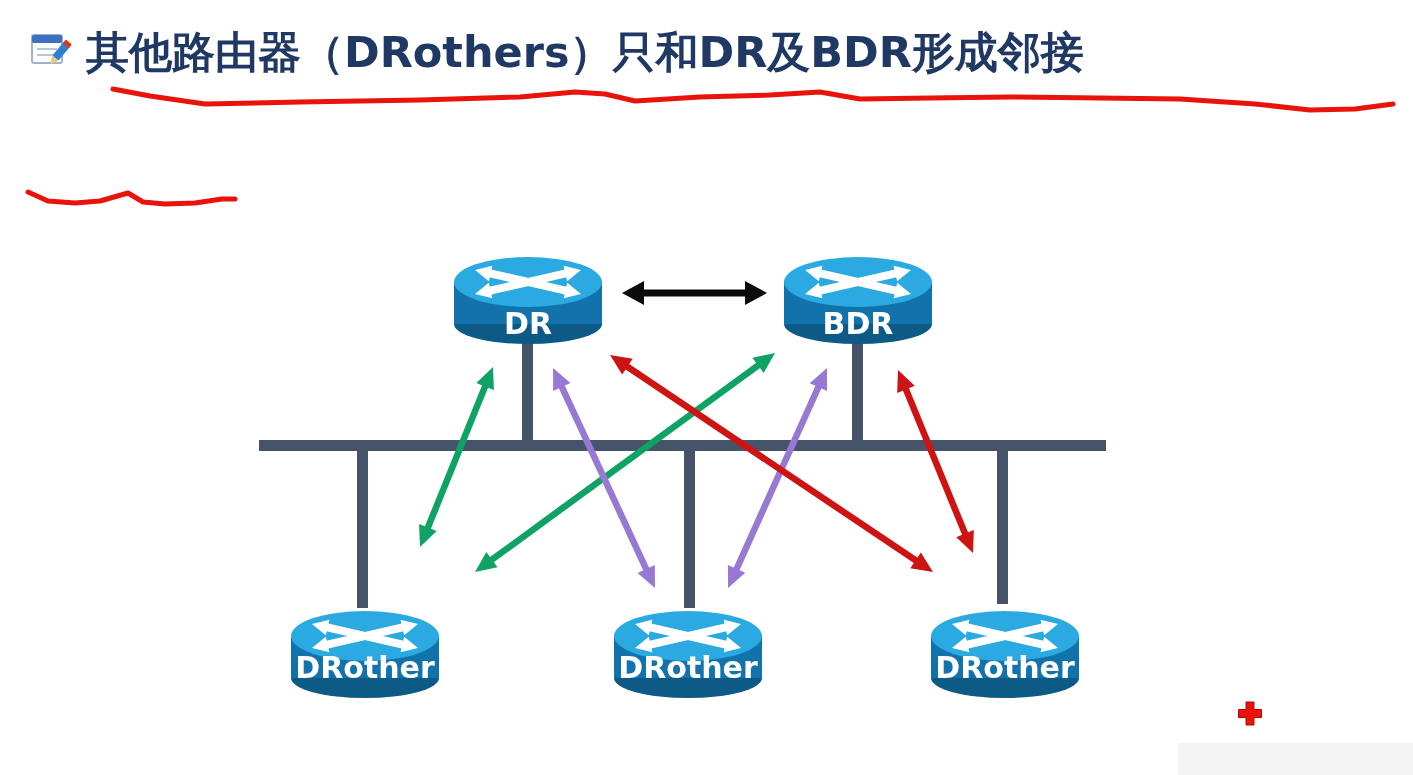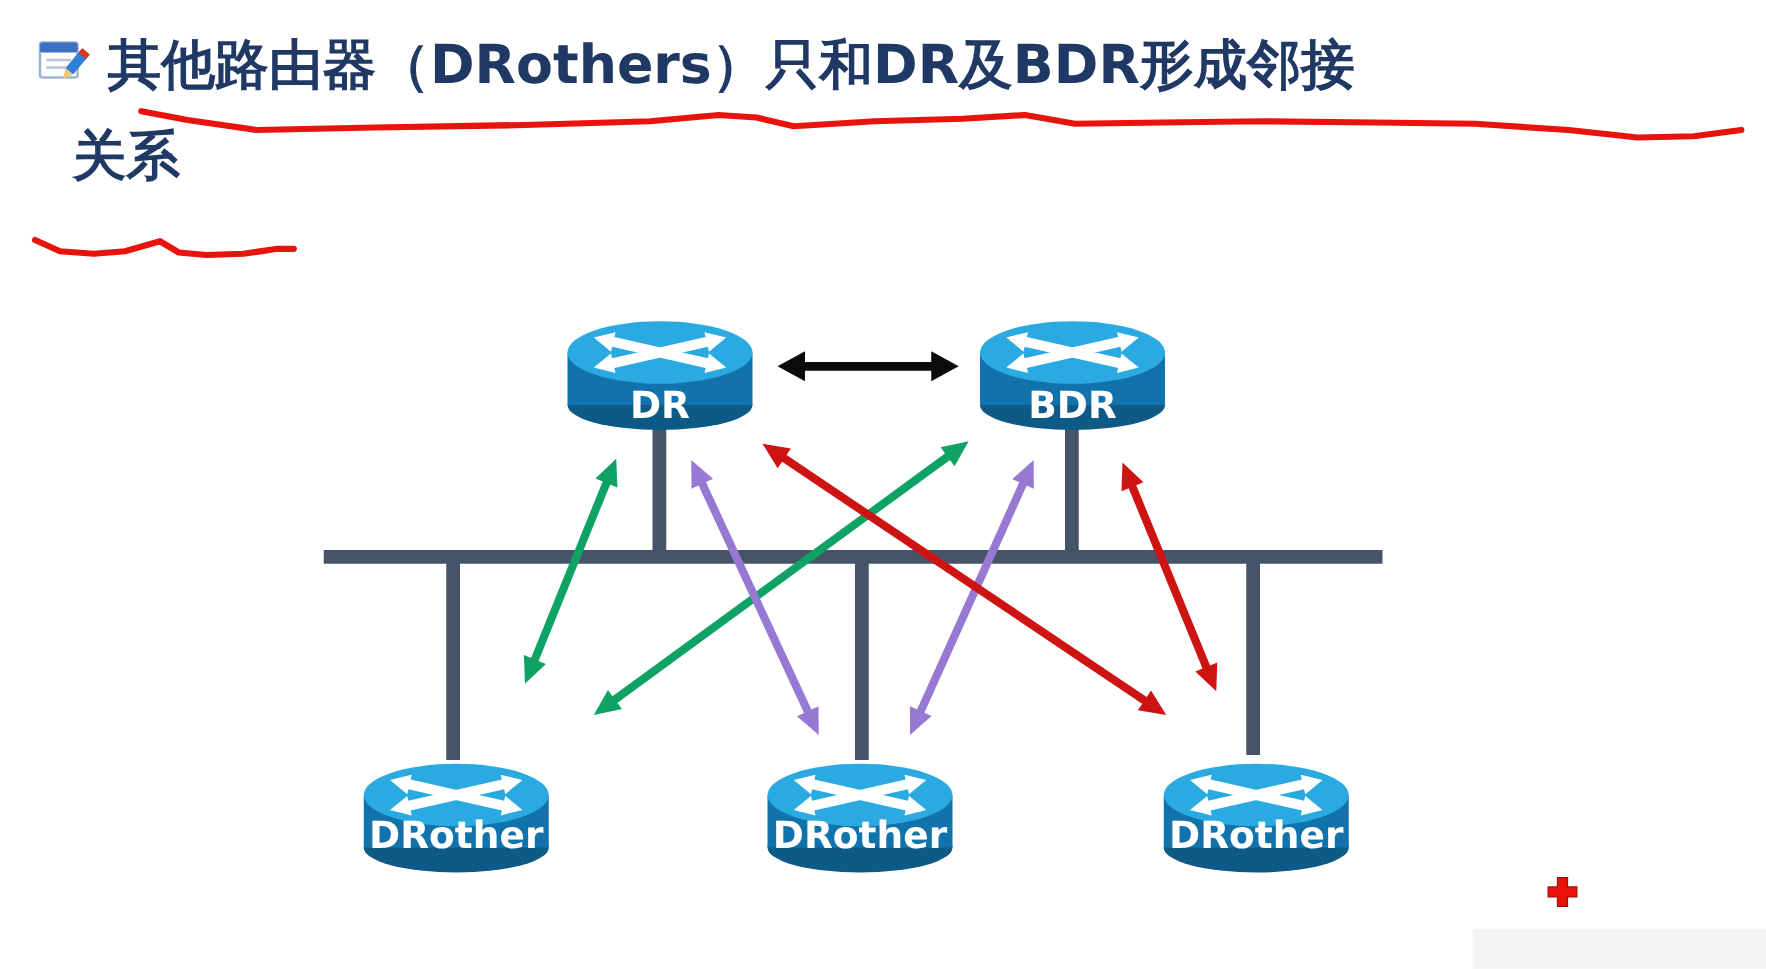--- a/index.html
+++ b/index.html
@@ -29,21 +29,20 @@
       <rect x="4" y="6" width="30" height="8" rx="2" fill="#3f6fc0"></rect>
       <line x1="9" y1="20" x2="29" y2="20" stroke="#b9c6d8" stroke-width="2"></line>
       <line x1="9" y1="26" x2="29" y2="26" stroke="#b9c6d8" stroke-width="2"></line>
       <g transform="rotate(40 30 26)">
         <rect x="26" y="12" width="8" height="18" rx="1" fill="#2e7fd6"></rect>
         <rect x="26" y="9" width="8" height="5" rx="1" fill="#d63a1e"></rect>
         <polygon points="26,30 34,30 30,38" fill="#f0c77a"></polygon>
       </g>
     </svg>
   </span><span class="title-line1">其他路由器（DRothers）只和DR及BDR形成邻接</span><br>
-  <span class="title-line2">关系</span>
 </div>
 
 <div class="gray-strip"></div>
 
 <svg id="diagram-svg" width="1413" height="775" viewBox="0 0 1413 775">
   <defs>
     <symbol id="cisco-router" viewBox="0 0 150 94">
       <ellipse cx="75" cy="72" rx="74" ry="20" fill="var(--c-router_deep,#0d5a86)"></ellipse>
       <rect x="1" y="30" width="148" height="42" fill="var(--c-router_side,#1172ac)"></rect>
       <ellipse cx="75" cy="30" rx="74" ry="25" fill="var(--c-router_top,#2baae2)"></ellipse>

